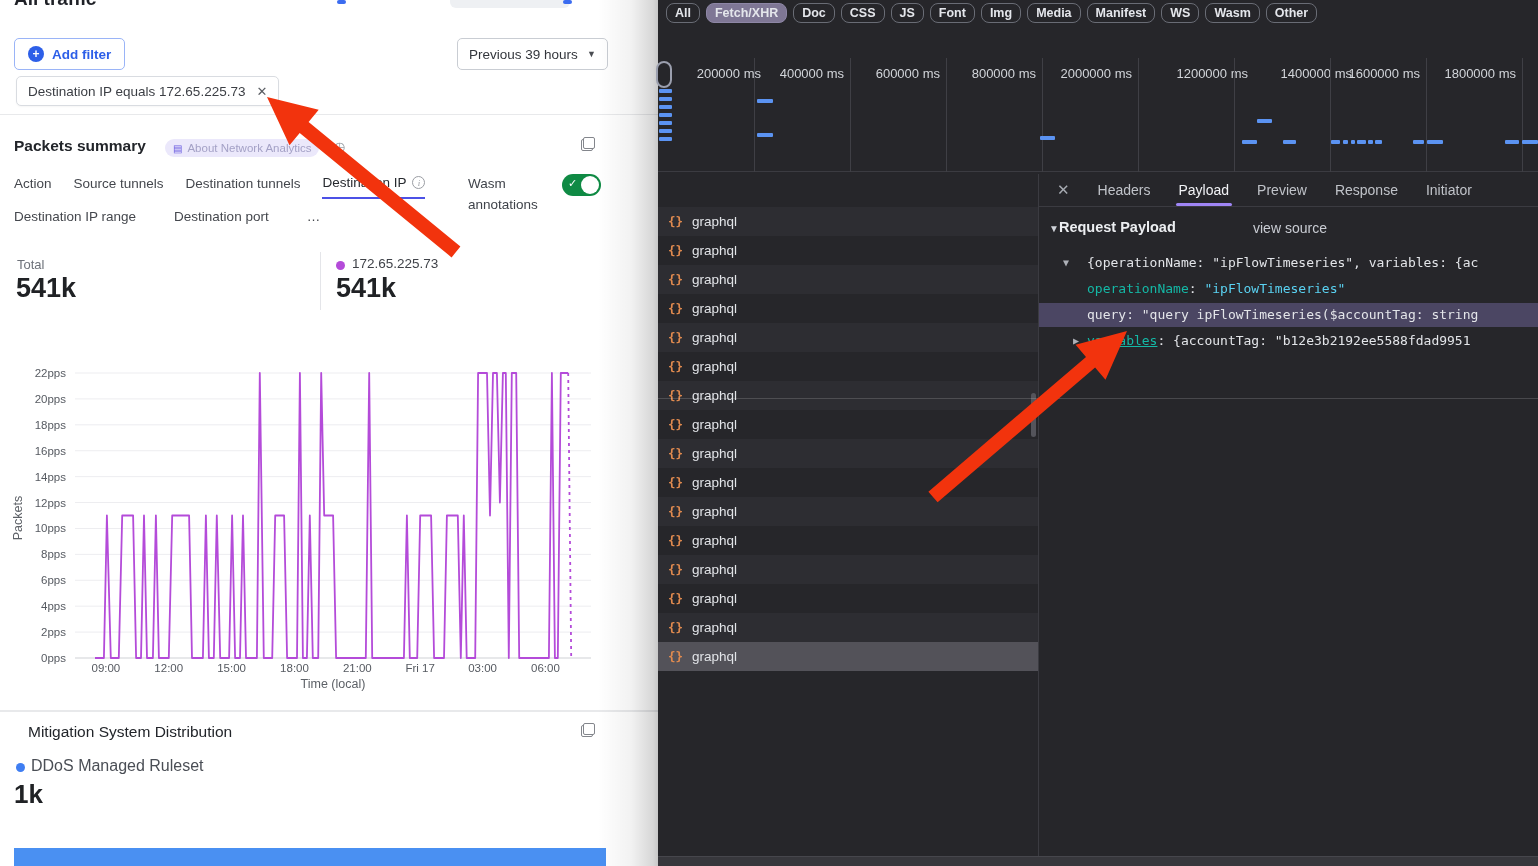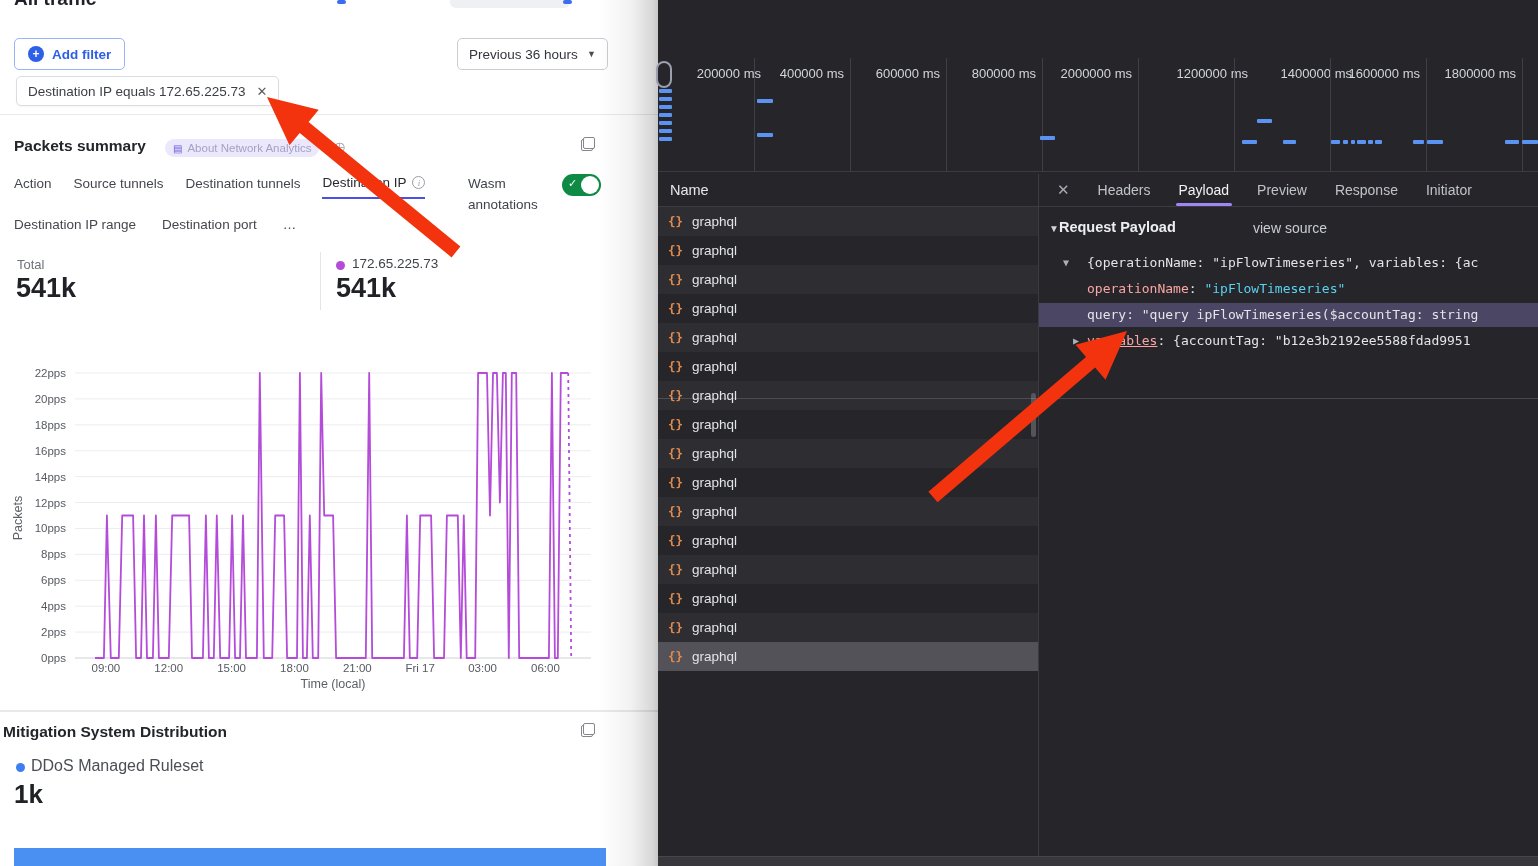--- a/index.html
+++ b/index.html
@@ -32,42 +32,42 @@
     padding:0 8px;border-radius:9px;background:#ebe8fb;color:#a4a1c6;font-size:11.5px;}
   #na-badge .doc{color:#6a5be0;font-size:10px;}
   #clock-icon{position:absolute;left:334px;top:139px;color:#9aa0a6;font-size:13px;}
   .copy-icon{position:absolute;width:14px;height:14px;cursor:pointer;}
   .copy-icon::before{content:"";position:absolute;left:0;bottom:0;width:10px;height:10px;border:1.4px solid #83868c;border-radius:2px;}
   .copy-icon::after{content:"";position:absolute;right:0;top:0;width:10px;height:10px;border:1.4px solid #83868c;border-radius:2px;background:#fff;}
   #summary-copy{left:581px;top:137px;}
   #mitigation-copy{left:581px;top:723px;}
 
   #tabs-row-1{position:absolute;left:14px;top:175px;display:flex;gap:22px;}
-  #tabs-row-2{position:absolute;left:14px;top:217px;display:flex;gap:26px;text-align:right;}
+  #tabs-row-2{position:absolute;left:14px;top:209px;display:flex;gap:38px;text-align:right;}
   .an-tab{font-size:13.5px;color:#44474d;padding-bottom:7px;cursor:pointer;display:inline-flex;align-items:center;gap:6px;white-space:nowrap;}
   .an-tab.active{color:#26292e;border-bottom:2px solid #4c51e6;}
   .info-circ{width:13px;height:13px;border:1px solid #9a9da3;border-radius:50%;color:#9a9da3;
     font-size:9px;line-height:12px;text-align:center;font-style:italic;font-family:"Liberation Serif",serif;}
   #show-annot{position:absolute;left:468px;top:174px;width:94px;font-size:13.5px;color:#3f434a;line-height:1.55;}
   #annot-toggle{position:absolute;left:562px;top:174px;width:39px;height:22px;border-radius:11px;background:#0f8a44;cursor:pointer;}
   #annot-toggle .knob{position:absolute;right:2px;top:2px;width:18px;height:18px;border-radius:50%;background:#fff;}
   #annot-toggle .chk{position:absolute;left:6px;top:3px;color:#fff;font-size:11px;}
 
   #stat-total-label{position:absolute;left:17px;top:257px;font-size:13px;color:#6e727a;}
   #stat-total-value{position:absolute;left:16px;top:273px;font-size:27px;font-weight:600;color:#202225;}
   #stat-divider{position:absolute;left:320px;top:252px;width:1px;height:58px;background:#e4e5e9;}
   .dot{position:absolute;width:9px;height:9px;border-radius:50%;}
   #series-dot{left:336px;top:261px;}
   #stat-series-label{position:absolute;left:352px;top:256px;font-size:13.5px;color:#3f4248;}
   #stat-series-value{position:absolute;left:336px;top:273px;font-size:27px;font-weight:600;color:#202225;}
 
   #chart-svg{position:absolute;left:0;top:358px;}
 
   #divider-2{position:absolute;left:0;top:710px;width:658px;height:2px;background:#e8e9eb;}
-  #mitigation-title{position:absolute;left:3px;top:723px;font-size:15.5px;font-weight:700;color:#22252a;}
+  #mitigation-title{position:absolute;left:28px;top:723px;font-size:15.5px;font-weight:400;color:#22252a;}
   #mit-dot{left:16px;top:763px;}
   #mitigation-legend{position:absolute;left:31px;top:757px;font-size:16px;color:#4a4e55;}
   #mitigation-value{position:absolute;left:14px;top:779px;font-size:26px;font-weight:600;color:#202225;}
   #mitigation-bar{position:absolute;left:14px;top:848px;width:592px;height:18px;background:#4a90f2;}
 
   
   #devtools{position:absolute;left:658px;top:0;width:880px;height:866px;background:#26262a;}
   #pill-row{position:absolute;left:666px;top:3px;display:flex;gap:6px;align-items:center;}
   .pill{border:1.5px solid #696c75;border-radius:8px;padding:2px 8px;font-size:12.5px;font-weight:700;
     color:#e4e6eb;background:transparent;white-space:nowrap;cursor:pointer;}
@@ -102,21 +102,21 @@
 
   #payload-content{position:absolute;left:1039px;top:207px;width:499px;height:659px;overflow:hidden;}
   #payload-header{position:absolute;left:10px;top:12px;font-size:14.5px;color:#eceef1;white-space:nowrap;cursor:pointer;}
   #payload-header .tri{font-size:10px;color:#cfd2d8;}
   #payload-header b{font-weight:700;}
   #view-source{position:absolute;left:214px;top:13px;font-size:14px;color:#c9ccd3;cursor:pointer;}
   .pline{position:absolute;left:0;right:0;height:24px;line-height:24px;padding-left:48px;white-space:nowrap;
     font-family:"DejaVu Sans Mono",monospace;font-size:13px;color:#e3e5e9;cursor:pointer;}
   .pline .arr{position:absolute;font-size:10px;color:#aeb1b8;}
   .pline.hl{background:#4b4663;}
-  .pk{color:#fca5a5;}
+  .pk{color:#14b8a6;}
   .ps{color:#5ad2f2;}
   .pp{color:#e3e5e9;}
   .ul{text-decoration:underline;}
 
   #artifact-line{position:absolute;left:658px;top:398px;width:880px;height:1px;background:rgba(255,255,255,0.16);}
   #bottom-strip{position:absolute;left:658px;top:856px;width:880px;height:10px;background:#37373c;border-top:1px solid #46464c;}
 
   #overlay{position:absolute;left:0;top:0;pointer-events:none;}
 </style>
 </head>
@@ -130,21 +130,21 @@
     </div>
     <div class="frag" style="left:337px;top:0;width:9px;height:4px;"></div>
     <div id="frag-blob"></div>
     <div class="frag" style="left:563px;top:0;width:9px;height:4px;"></div>
 
     <button id="add-filter-btn">
       <span class="plus">+</span>
       <span>Add filter</span>
     </button>
     <button id="time-range-btn">
-      <span>Previous 36 hours</span>
+      <span>Previous 39 hours</span>
       <span class="caret">▼</span>
     </button>
     <div id="filter-chip">
       <span>Destination IP equals 172.65.225.73</span>
       <span class="x">✕</span>
     </div>
     <div id="divider-1"></div>
 
     <div id="summary-title">Packets summary</div>
     <div id="na-badge">
@@ -222,20 +222,34 @@
     <div class="copy-icon" id="mitigation-copy"></div>
     <div class="dot" id="mit-dot" style="background: rgb(63, 126, 242);"></div>
     <div id="mitigation-legend">DDoS Managed Ruleset</div>
     <div id="mitigation-value">1k</div>
     <div id="mitigation-bar" style="background: rgb(74, 144, 242);"></div>
     <div id="left-edge-shade"></div>
   </section>
 
   <section id="devtools"></section>
 
+  <div id="pill-row">
+      <span class="pill">All</span>
+      <span class="pill sel">Fetch/XHR</span>
+      <span class="pill">Doc</span>
+      <span class="pill">CSS</span>
+      <span class="pill">JS</span>
+      <span class="pill">Font</span>
+      <span class="pill">Img</span>
+      <span class="pill">Media</span>
+      <span class="pill">Manifest</span>
+      <span class="pill">WS</span>
+      <span class="pill">Wasm</span>
+      <span class="pill">Other</span>
+    </div>
 
   <div id="timeline">
     <div id="tl-handle"></div>
   <div class="ruler-label" style="left: 19px;">200000 ms</div>
       <div class="gridline" style="left: 96px;"></div>
       <div class="ruler-label" style="left: 102px;">400000 ms</div>
       <div class="gridline" style="left: 192px;"></div>
       <div class="ruler-label" style="left: 198px;">600000 ms</div>
       <div class="gridline" style="left: 288px;"></div>
       <div class="ruler-label" style="left: 294px;">800000 ms</div>
@@ -269,23 +283,20 @@
       <div class="tmark" style="left: 693px; top: 82px; width: 4px; background: rgb(91, 147, 242);"></div>
       <div class="tmark" style="left: 699px; top: 82px; width: 9px; background: rgb(91, 147, 242);"></div>
       <div class="tmark" style="left: 710px; top: 82px; width: 5px; background: rgb(91, 147, 242);"></div>
       <div class="tmark" style="left: 717px; top: 82px; width: 7px; background: rgb(91, 147, 242);"></div>
       <div class="tmark" style="left: 755px; top: 82px; width: 11px; background: rgb(91, 147, 242);"></div>
       <div class="tmark" style="left: 769px; top: 82px; width: 16px; background: rgb(91, 147, 242);"></div>
       <div class="tmark" style="left: 847px; top: 82px; width: 14px; background: rgb(91, 147, 242);"></div>
       <div class="tmark" style="left: 864px; top: 82px; width: 16px; background: rgb(91, 147, 242);"></div>
     </div>
 
-  <div id="name-col-header">
-    <span>Name</span>
-  </div>
   <div id="request-list">
       <div class="req-row zeb">
         <span class="req-icon">{}</span>
         <span class="req-label">graphql</span>
       </div>
       <div class="req-row">
         <span class="req-icon">{}</span>
         <span class="req-label">graphql</span>
       </div>
       <div class="req-row zeb">

